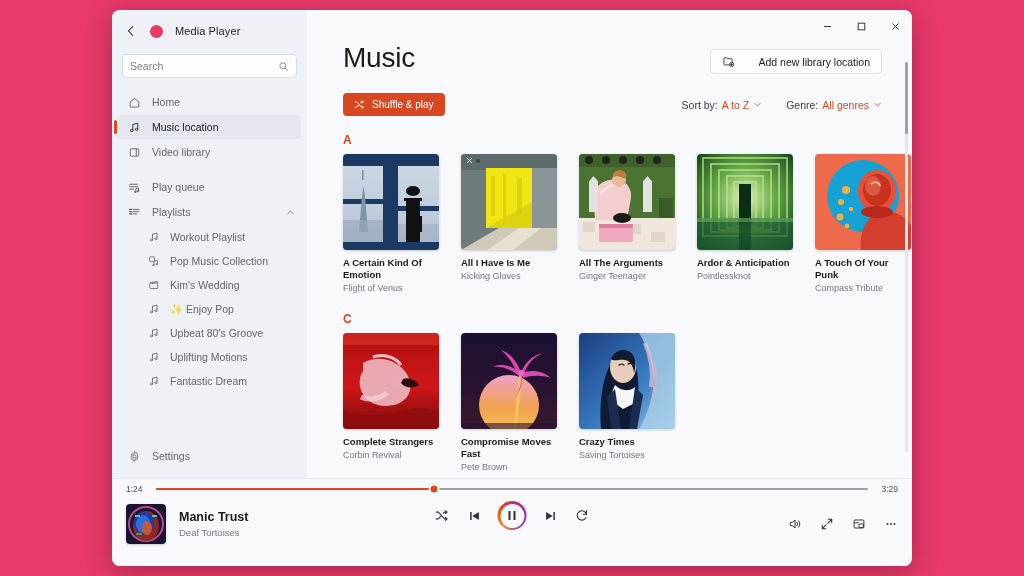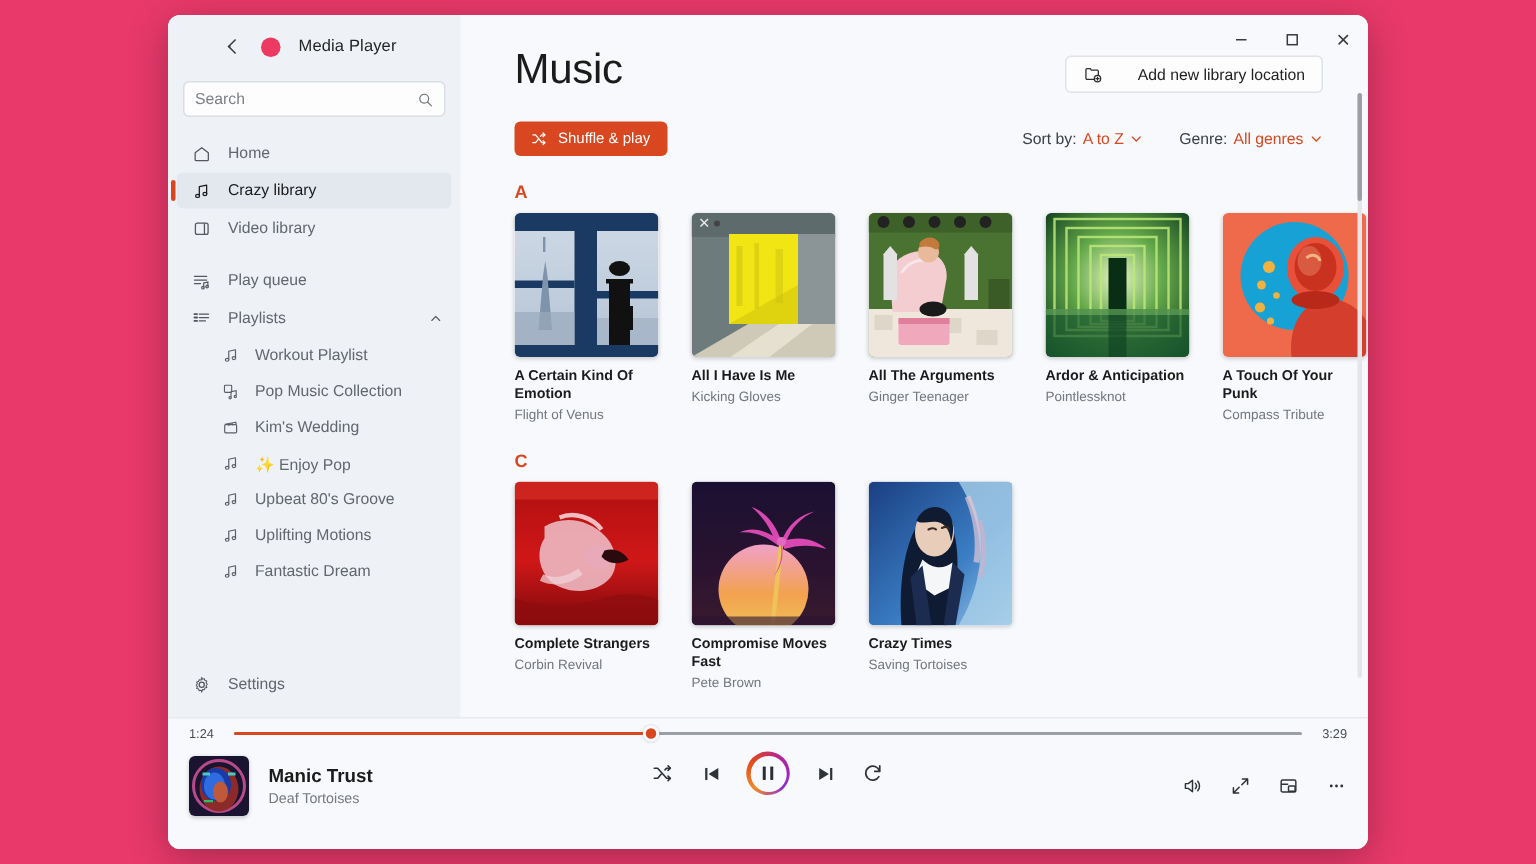--- a/index.html
+++ b/index.html
@@ -35,21 +35,21 @@
   .win-btn svg { display: block; }
 
   
   .sidebar {
     width: 195px; flex-shrink: 0;
     background: #eef1f6;
     display: flex; flex-direction: column;
     padding-top: 6px;
     position: relative;
   }
-  .sb-top { display: flex; align-items: center; gap: 12px; height: 30px; padding: 0 12px; margin-left: 24px; }
+  .sb-top { display: flex; align-items: center; gap: 12px; height: 30px; padding: 0 12px; }
   .back-arrow { width: 14px; height: 14px; color: #3b3b3b; display:block; }
   .logo-dot { width: 13px; height: 13px; border-radius: 50%; background: #ec3a63; display:block; }
   .app-title { font-size: 11px; color: #242424; letter-spacing: .1px; }
 
   .search-wrap { padding: 8px 10px 6px 10px; }
   .search-box {
     display: flex; align-items: center;
     height: 24px; background: #fdfdfe;
     border: 1px solid #dadde2; border-radius: 4px;
     padding: 0 7px;
@@ -91,21 +91,21 @@
   .sub-item .ico { width: 12px; height: 12px; color: #5b5f66; flex-shrink: 0; display:block; }
 
   .sidebar-spacer { flex: 1; }
   .settings-item { margin-bottom: 10px; }
 
   
   .content {
     flex: 1; background: #f7f9fc; position: relative;
     overflow: hidden; padding: 0 0 0 0;
   }
-  .content-inner { padding: 24px 30px 0 36px; }
+  .content-inner { padding: 36px 30px 0 36px; }
 
   .head-row { display: flex; align-items: flex-start; }
   .page-title {
     font-size: 28px; font-weight: 400; color: #1b1b1b;
     letter-spacing: -.2px; line-height: 1; margin-top: -2px;
   }
   .tabs { display: flex; gap: 16px; margin-left: 22px; margin-top: 8px; }
   .tab {
     position: relative; font-size: 10.5px; color: #5d6168; padding-bottom: 7px; cursor: default;
   }
@@ -274,21 +274,21 @@
           </svg>
           <span>Home</span>
         </div>
 
         <div class="nav-item selected">
           <svg class="ico" viewBox="0 0 16 16">
             <path d="M6 11.6V4.2l6-1.3v7.1" fill="none" stroke="currentColor" stroke-width="1.05" stroke-linejoin="round"></path>
             <ellipse cx="4.6" cy="11.8" rx="1.6" ry="1.3" fill="none" stroke="currentColor" stroke-width="1.05"></ellipse>
             <ellipse cx="10.6" cy="10.3" rx="1.6" ry="1.3" fill="none" stroke="currentColor" stroke-width="1.05"></ellipse>
           </svg>
-          <span>Crazy library</span>
+          <span>Music location</span>
         </div>
 
         <div class="nav-item">
           <svg class="ico" viewBox="0 0 16 16">
             <rect x="2.8" y="3.4" width="10.4" height="9.2" rx="1.6" fill="none" stroke="currentColor" stroke-width="1.05"></rect>
             <path d="M10.2 3.4v9.2" stroke="currentColor" stroke-width="1.05"></path>
           </svg>
           <span>Video library</span>
         </div>
 

